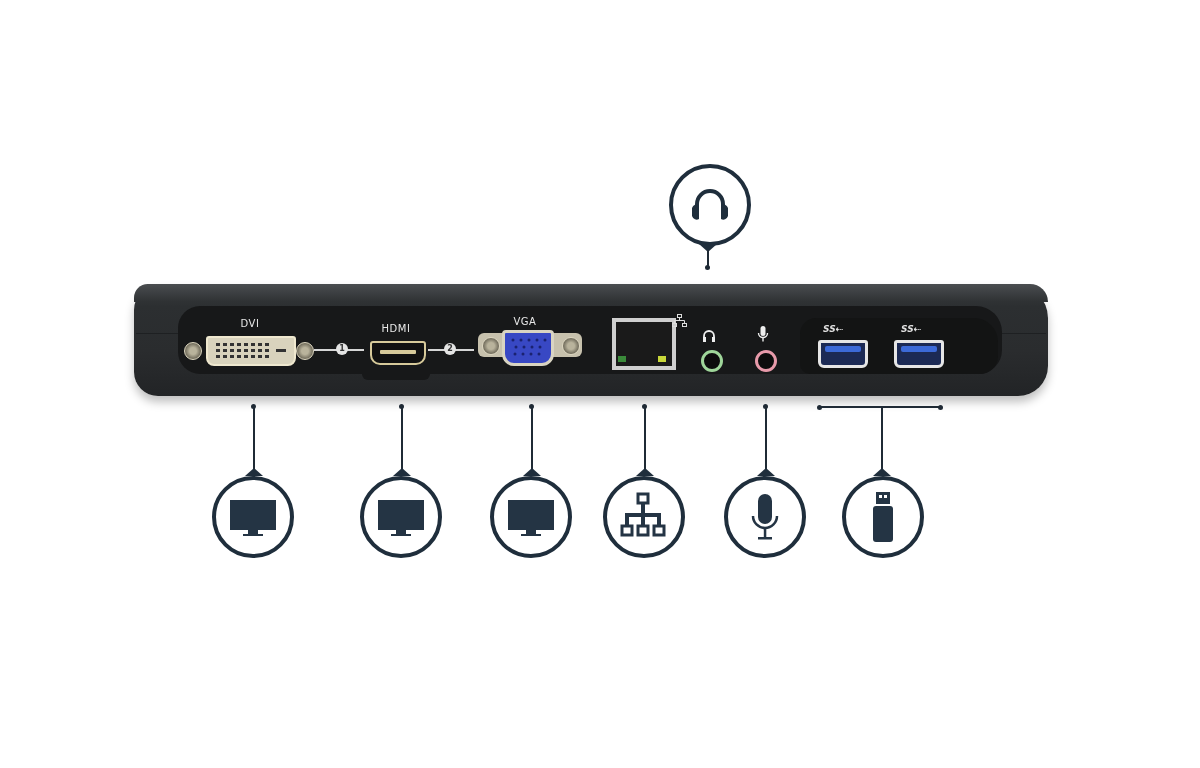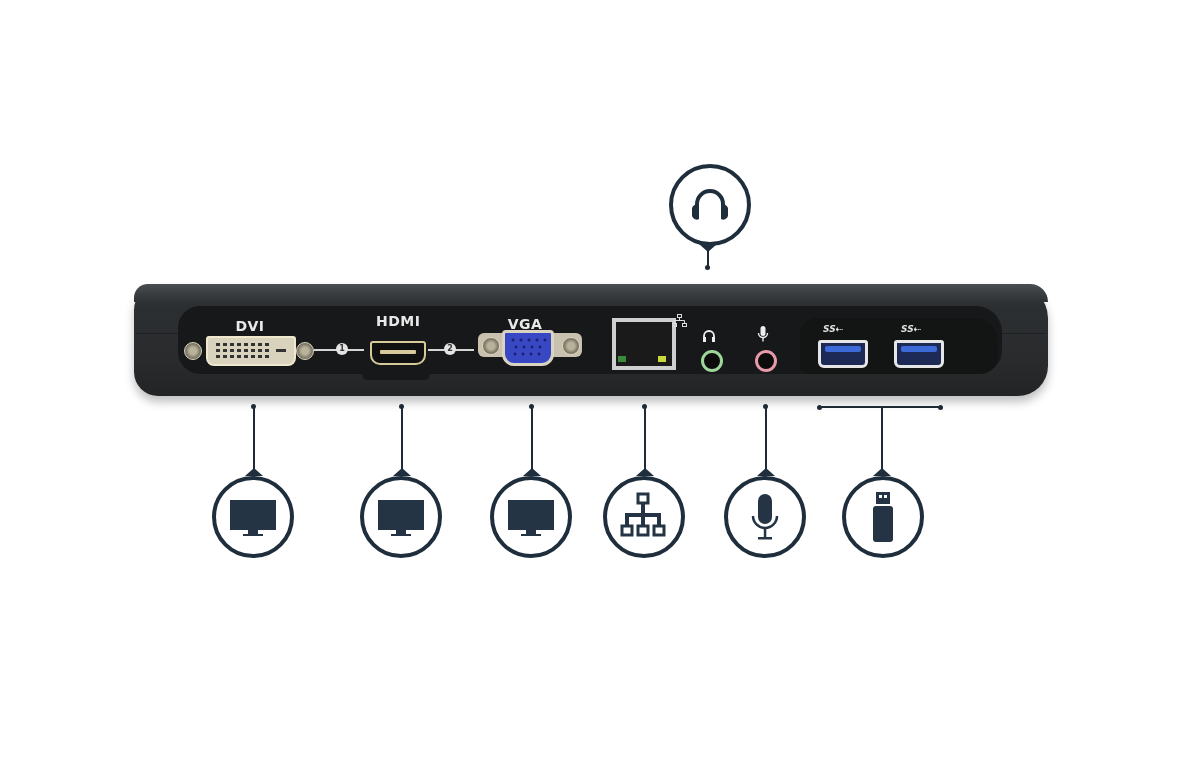--- a/index.html
+++ b/index.html
@@ -8,21 +8,21 @@
   
   .dock{left:134px;top:284px;width:914px;height:112px;border-radius:26px 34px 30px 24px;
         background:linear-gradient(#3b3e41 0%,#2c2f31 20%,#2a2c2e 60%,#222426 100%);
         box-shadow:0 6px 10px rgba(0,0,0,0.25);}
   .dock-rim{left:134px;top:284px;width:914px;height:18px;border-radius:26px 34px 0 0;
         background:linear-gradient(#4a4d50,#2e3133);}
   .seam{left:136px;top:333px;width:910px;height:1px;background:#1a1b1c;opacity:.7;}
   .panel{left:178px;top:306px;width:824px;height:68px;border-radius:22px 26px 24px 22px;background:#171819;}
   .usb-bay{left:800px;top:318px;width:198px;height:56px;background:#131414;border-radius:16px 24px 18px 10px;}
   .hdmi-tab{left:362px;top:366px;width:68px;height:14px;background:#171819;border-radius:0 0 6px 6px;}
-  .label{color:#e8e8e8;font-size:14px;font-weight:bold;letter-spacing:.5px;text-align:center;}
+  .label{color:#e8e8e8;font-size:10px;font-weight:normal;letter-spacing:.5px;text-align:center;}
   
   .dvi{left:206px;top:336px;width:86px;height:26px;background:#d9d3bd;border:2px solid #efe8cf;border-radius:3px 3px 8px 8px;}
   .screw{width:16px;height:16px;border-radius:50%;background:radial-gradient(#b9b39c 30%,#6f6a5a 70%);border:1px solid #ddd7c0;}
   .line-con{height:2px;background:#d6d6d6;}
   .num{width:12px;height:12px;border-radius:50%;background:#e4e4e4;color:#333;font-size:8px;line-height:12px;text-align:center;font-weight:bold;}
   .hdmi{left:370px;top:341px;width:52px;height:20px;background:#111;border:2px solid #d6c99a;border-radius:3px 3px 10px 10px;}
   .vga{left:502px;top:330px;width:46px;height:30px;background:#3848c4;border:3px solid #d9d4c2;border-radius:4px 4px 12px 12px;}
   .vga-shell{left:478px;top:333px;width:104px;height:24px;background:#c7c1ad;border-radius:6px;}
   .rj45{left:612px;top:318px;width:56px;height:44px;background:#1a1a1a;border:4px solid #cfcfcf;}
   .led{width:8px;height:6px;}
@@ -77,21 +77,21 @@
         <rect x="57" y="17" width="4" height="3"></rect>
       <rect x="68" y="11" width="10" height="3"></rect>
     </g>
   </svg>
 </div>
 <div class="abs screw" style="left:296px;top:342px;"></div>
 
 <div class="abs line-con" style="left:314px;top:349px;width:50px;"></div>
 <div class="abs num" style="left:336px;top:343px;">1</div>
 
-<div class="abs label" style="left:376px;top:313px;width:40px;">HDMI</div>
+<div class="abs label" style="left:376px;top:323px;width:40px;">HDMI</div>
 <div class="abs hdmi">
   <div class="abs" style="left:8px;top:7px;width:36px;height:4px;background:#d6c99a;border-radius:1px;"></div>
 </div>
 <div class="abs line-con" style="left:428px;top:349px;width:46px;"></div>
 <div class="abs num" style="left:444px;top:343px;">2</div>
 
 <div class="abs label" style="left:505px;top:316px;width:40px;">VGA</div>
 <div class="abs vga-shell"></div>
 <div class="abs screw" style="left:482px;top:337px;"></div>
 <div class="abs screw" style="left:562px;top:337px;"></div>

